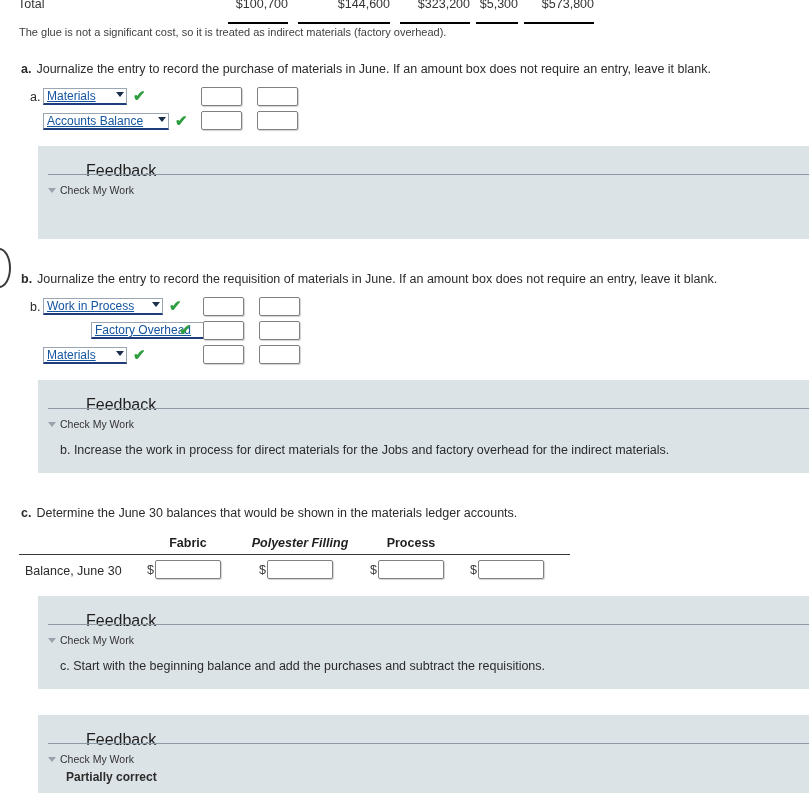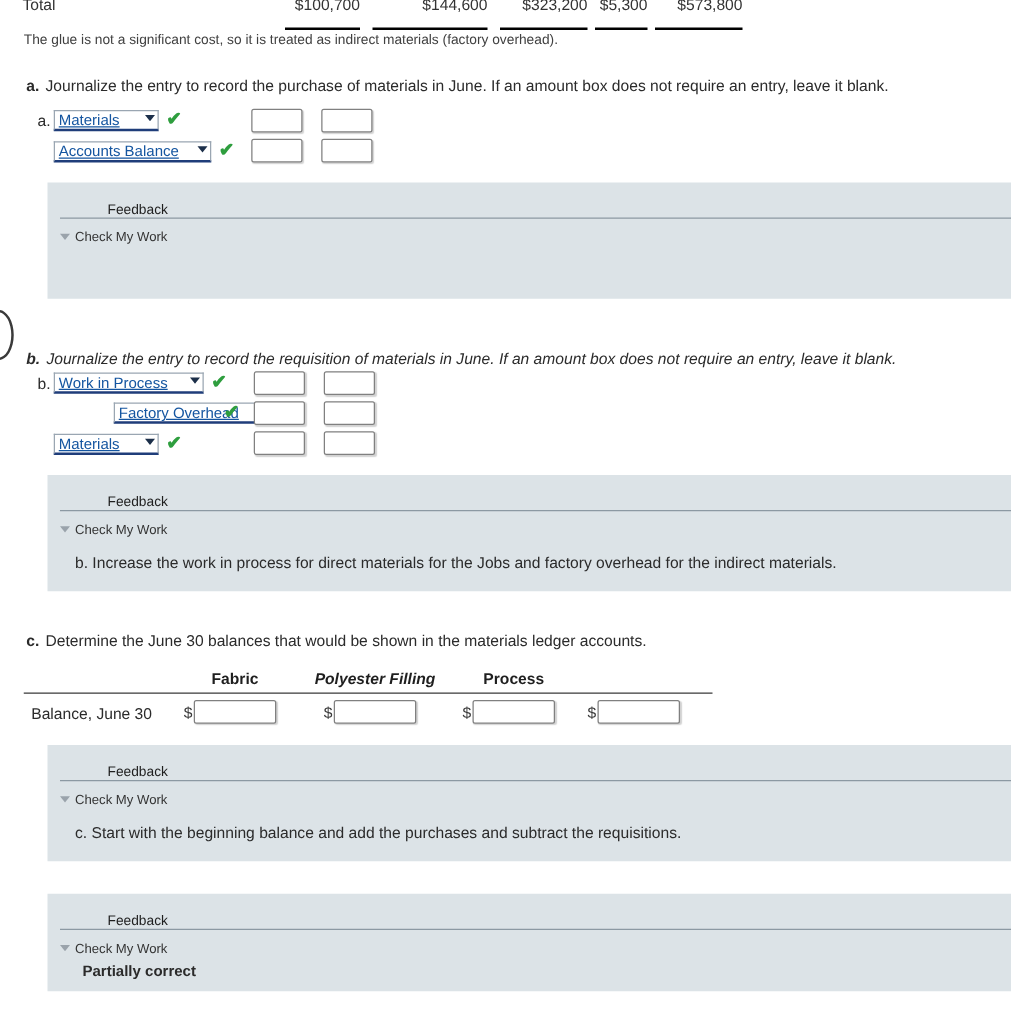--- a/index.html
+++ b/index.html
@@ -114,21 +114,21 @@
   
   .feedback {
     position: absolute;
     left: 38px;
     width: 790px;
     background: #dce3e7;
   }
   .fb-title {
     position: absolute;
     left: 12px; top: 16px;
-    font-size: 11px;
+    font-size: 16px;
     color: #1f1f1f;
     padding-left: 36px;
   }
   .fb-rule {
     position: absolute;
     left: 10px;
     right: 0;
     height: 1px;
     background: #8c99a3;
   }
@@ -248,21 +248,21 @@
 <div class="feedback" style="top:146px; height:93px;">
   <div class="fb-title">Feedback</div>
   <div class="fb-rule" style="top:28px;"></div>
   <div class="cmw" style="top:38px;">
     <span class="tri"></span><span>Check My Work</span>
   </div>
 </div>
 
 <div class="arc"></div>
 
-<div class="req-line" style="top:280px;font-style:italic;">
+<div class="req-line" style="top:272px;">
   <b>b.</b><span>Journalize the entry to record the requisition of materials in June. If an amount box does not require an entry, leave it blank.</span>
 </div>
 
 <div class="entry-letter" style="left:30px; top:300px;">b.</div>
 
 <div class="sel" style="left:43px; top:298px; width:120px;">
   <span>Work in Process</span>
   <span class="arrow"></span>
 </div>
 <div class="check" style="left:169px; top:298px;">✔</div>

